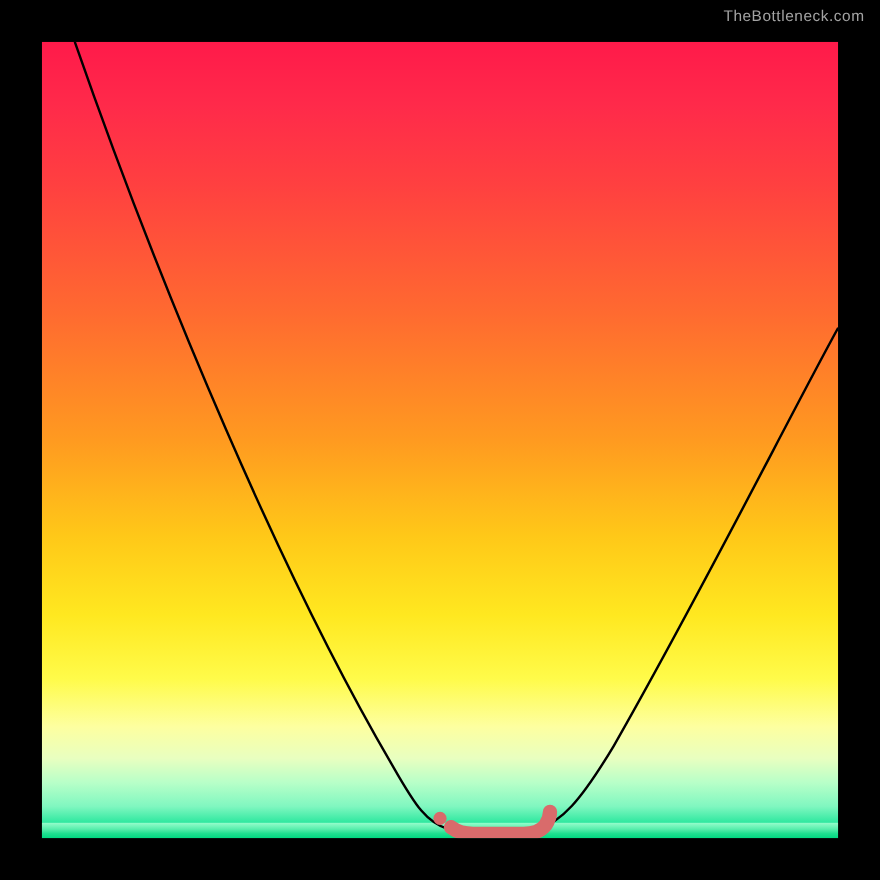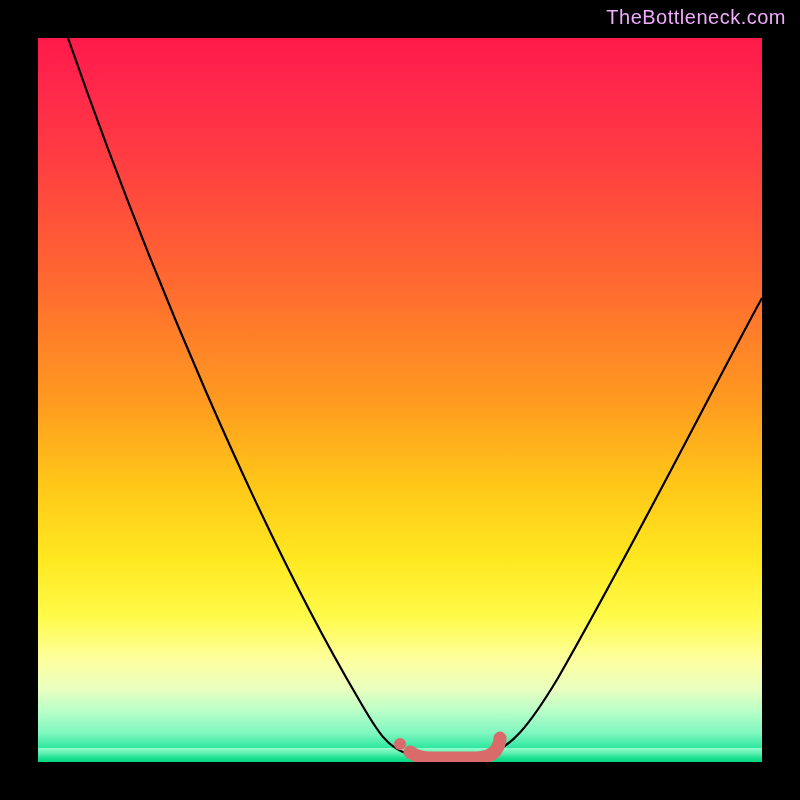--- a/index.html
+++ b/index.html
@@ -14,22 +14,22 @@
   .stage {
     position: relative;
     width: 800px;
     height: 800px;
     background: #000;
   }
   .watermark {
     position: absolute;
     top: 6px;
     right: 14px;
-    color: #f0abfc;
-    font-size: 20px;
+    color: #a3a3a3;
+    font-size: 14px;
     letter-spacing: 0.5px;
     z-index: 10;
     user-select: none;
     margin-left: 28px;
   }
   .plot {
     position: absolute;
     left: 38px;
     top: 38px;
     width: 724px;

